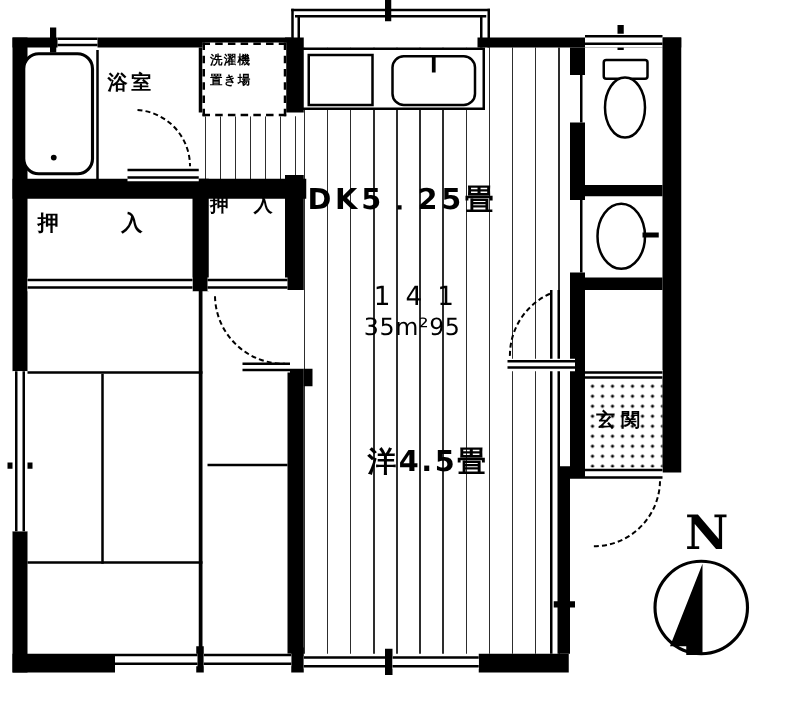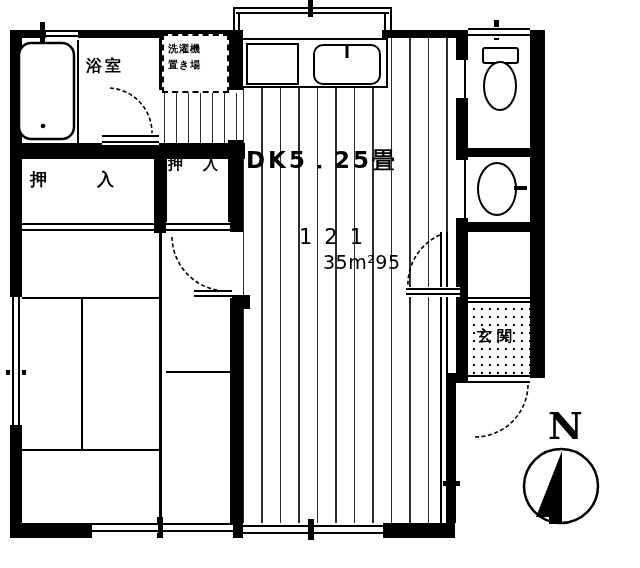--- a/index.html
+++ b/index.html
@@ -151,22 +151,23 @@
     <path d="M110,88 A45,45 0 0 1 152,133" fill="none" stroke="#000" stroke-width="1.6" stroke-dasharray="4 2.5"></path>
     <path d="M172,237 A55,55 0 0 0 228,291" fill="none" stroke="#000" stroke-width="1.6" stroke-dasharray="4 2.5"></path>
     <path d="M440,235 A54,54 0 0 0 408,287" fill="none" stroke="#000" stroke-width="1.6" stroke-dasharray="4 2.5"></path>
     <path d="M528,385 A53,53 0 0 1 474,437" fill="none" stroke="#000" stroke-width="1.6" stroke-dasharray="4 2.5"></path>
 
     <circle cx="561" cy="486" r="37" fill="none" stroke="#000" stroke-width="2.5"></circle>
     <polygon points="562,451 562,524 549,524 549,517 536,517" fill="#000"></polygon>
   </svg>
 
   <div class="t" style="left:246px;top:149px;font-size:23px;letter-spacing:3px;">DK5．25畳</div>
-  <div class="t" style="left:299px;top:227px;font-size:21px;letter-spacing:12px;font-weight:normal;">121</div>
-  <div class="t" style="left:291px;top:253px;font-size:19px;letter-spacing:0.5px;font-weight:normal;margin-left:32px;">35m²95</div>
+  <div class="t" style="left:299px;top:227px;font-size:21px;letter-spacing:12px;font-weight:normal;">141</div>
+  <div class="t" style="left:291px;top:253px;font-size:19px;letter-spacing:0.5px;font-weight:normal;">35m²95</div>
+  <div class="t" style="left:294px;top:359px;font-size:23px;letter-spacing:2px;">洋4.5畳</div>
   <div class="t" style="left:30px;top:171px;font-size:17px;letter-spacing:50px;">押入</div>
   <div class="t" style="left:168px;top:157px;font-size:15px;letter-spacing:20px;">押入</div>
   <div class="t" style="left:86px;top:58px;font-size:16px;letter-spacing:3px;">浴室</div>
   <div class="t" style="left:477px;top:329px;font-size:15px;letter-spacing:5px;">玄関</div>
   <div class="t" style="left:168px;top:44px;font-size:10px;letter-spacing:1px;">洗濯機</div>
   <div class="t" style="left:168px;top:60px;font-size:10px;letter-spacing:1px;">置き場</div>
   <div class="t" style="left:548px;top:407px;font-size:38px;font-family:'DejaVu Serif',serif;">N</div>
 
 </div>
 

